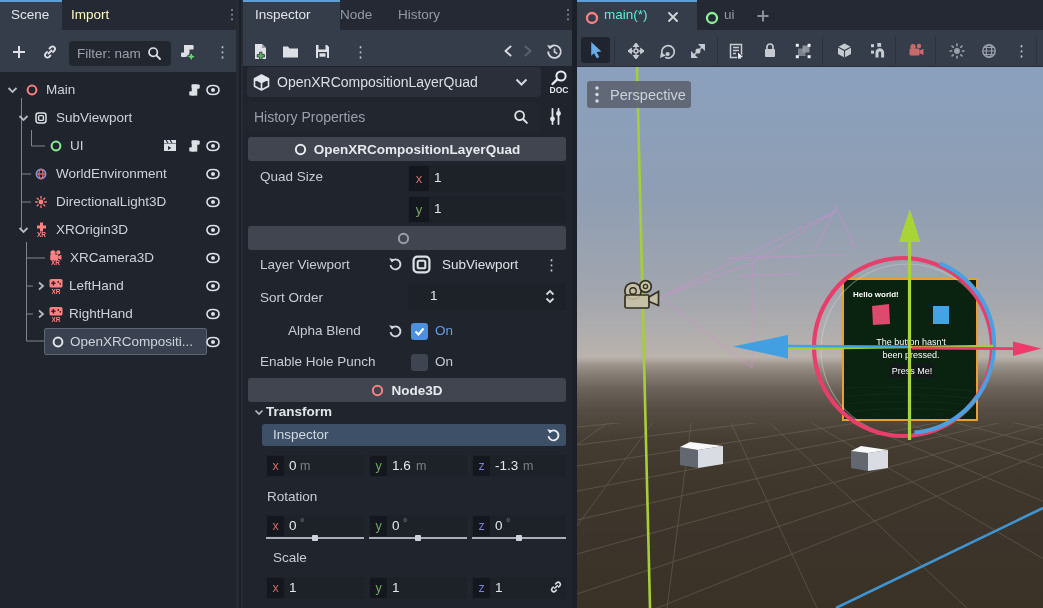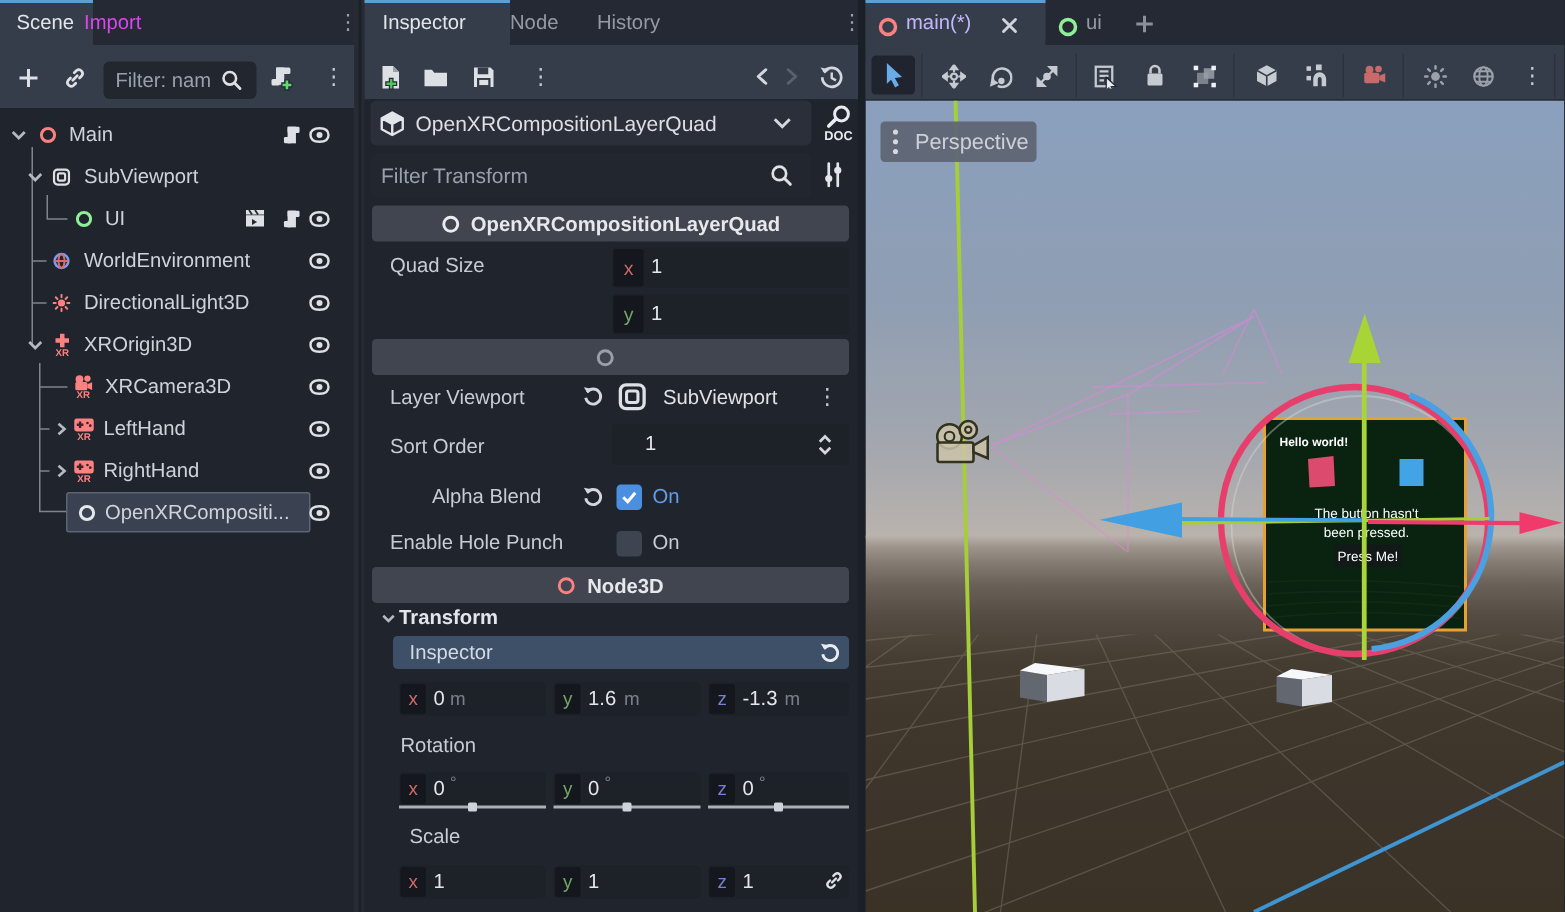--- a/index.html
+++ b/index.html
@@ -12,21 +12,21 @@
   .dim { color:#99a0ab; }
 </style>
 </head>
 <body>
 <div id="root">
 
   <div class="abs" id="left" style="left:0;top:0;width:236px;height:608px;background:#1f242d;">
     <div class="abs tabbar" style="left:0;top:0;width:236px;"></div>
     <div class="abs" style="left:0;top:0;width:62px;height:30px;background:#363d4a;border-top:2px solid #5d9ed3;"></div>
     <div class="abs" style="left:11px;top:7px;font-size:13.5px;color:#e2e5e9;">Scene</div>
-    <div class="abs" style="left:56px;top:7px;font-size:13.5px;color:#d946ef;text-align:right;">Import</div>
+    <div class="abs" style="left:71px;top:7px;font-size:13.5px;color:#fef9c3;text-align:right;">Import</div>
     <div class="abs" style="left:225px;top:6px;font-size:14px;line-height:16px;color:#9aa0aa;" id="dots-l">⋮</div>
     <div class="abs toolbar" style="left:0;top:30px;width:236px;height:42px;"></div>
     <div id="scene-toolbar">
       <svg class="abs" style="left:11px;top:44px;" width="16" height="16" viewBox="0 0 16 16">
           <path d="M7 2h2v5h5v2H9v5H7V9H2V7h5z" fill="#dde1e6"></path>
         </svg>
       <svg class="abs" style="left:42px;top:44px;" width="16" height="16" viewBox="0 0 16 16">
           <g stroke="#dde1e6" stroke-width="1.8" fill="none" stroke-linecap="round">
             <path d="M6.5 9.5 L9.5 6.5"></path>
             <path d="M7.5 4.5 L9 3 a2.5 2.5 0 0 1 3.5 3.5 L11 8"></path>
@@ -265,21 +265,21 @@
       <svg class="abs" style="left:272px;top:78px;" width="13" height="9" viewBox="0 0 13 9">
           <path d="M1.5 1.5 l5 5 5-5" stroke="#d4d8de" stroke-width="2" fill="none"></path>
         </svg>
       <svg class="abs" style="left:305px;top:69px;" width="22" height="26" viewBox="0 0 22 26">
           <circle cx="13" cy="7" r="4.6" fill="none" stroke="#e8ebef" stroke-width="2"></circle>
           <path d="M9.2 10.4 L4.5 15" stroke="#e8ebef" stroke-width="2.4" stroke-linecap="round"></path>
           <text x="11" y="24" font-size="8.5" font-weight="bold" fill="#e8ebef" text-anchor="middle" font-family="Liberation Sans">DOC</text>
         </svg>
 
       <div class="abs" style="left:4px;top:102px;width:294px;height:30px;background:#22262f;border-radius:4px;"></div>
-      <div class="abs" style="left:11px;top:109px;font-size:14px;color:#99a0ab;">Filter Transform</div>
+      <div class="abs" style="left:11px;top:109px;font-size:14px;color:#99a0ab;">History Properties</div>
       <svg class="abs" style="left:270px;top:109px;" width="16" height="16" viewBox="0 0 15 15">
           <circle cx="6.2" cy="6.2" r="4.2" fill="none" stroke="#dde1e6" stroke-width="1.7"></circle>
           <path d="M9.4 9.4 L13 13" stroke="#dde1e6" stroke-width="1.9" stroke-linecap="round"></path>
         </svg>
       <svg class="abs" style="left:305px;top:108px;" width="15" height="17" viewBox="0 0 15 17">
           <g stroke="#e2e5e9" stroke-width="1.8" stroke-linecap="round">
             <path d="M4.5 1 V16"></path>
             <path d="M10.5 1 V16"></path>
           </g>
           <circle cx="4.5" cy="11" r="2.4" fill="#e2e5e9"></circle>
@@ -425,21 +425,21 @@
   <div class="abs" style="left:572px;top:0;width:5px;height:608px;background:#1b1f27;"></div>
 
   <div class="abs" id="view" style="left:577px;top:0;width:466px;height:608px;background:#252933;">
     <div class="abs tabbar" style="left:0;top:0;width:466px;"></div>
     <div class="abs toolbar" style="left:0;top:30px;width:466px;height:37px;"></div>
     <div id="view-tabs">
       <div class="abs" style="left:0;top:0;width:120px;height:30px;background:#363d4a;border-top:2px solid #5d9ed3;"></div>
       <svg class="abs" style="left:8px;top:11px;" width="14" height="14" viewBox="0 0 12 12">
           <circle cx="6" cy="6" r="4.3" fill="none" stroke="#fc8181" stroke-width="2"></circle>
         </svg>
-      <div class="abs" style="left:27px;top:7px;font-size:13.5px;color:#c4b5fd;">main(*)</div>
+      <div class="abs" style="left:27px;top:7px;font-size:13.5px;color:#5eead4;">main(*)</div>
       <svg class="abs" style="left:90px;top:11px;" width="12" height="12" viewBox="0 0 12 12">
           <path d="M2 2 L10 10 M10 2 L2 10" stroke="#cfd3da" stroke-width="1.9" stroke-linecap="round"></path>
         </svg>
       <svg class="abs" style="left:128px;top:11px;" width="14" height="14" viewBox="0 0 12 12">
           <circle cx="6" cy="6" r="4.3" fill="none" stroke="#8eef97" stroke-width="2"></circle>
         </svg>
       <div class="abs" style="left:147px;top:7px;font-size:13.5px;color:#949aa5;">ui</div>
       <svg class="abs" style="left:179px;top:9px;" width="14" height="14" viewBox="0 0 14 14">
           <path d="M7 1.5 V12.5 M1.5 7 H12.5" stroke="#8a909b" stroke-width="2"></path>
         </svg>

